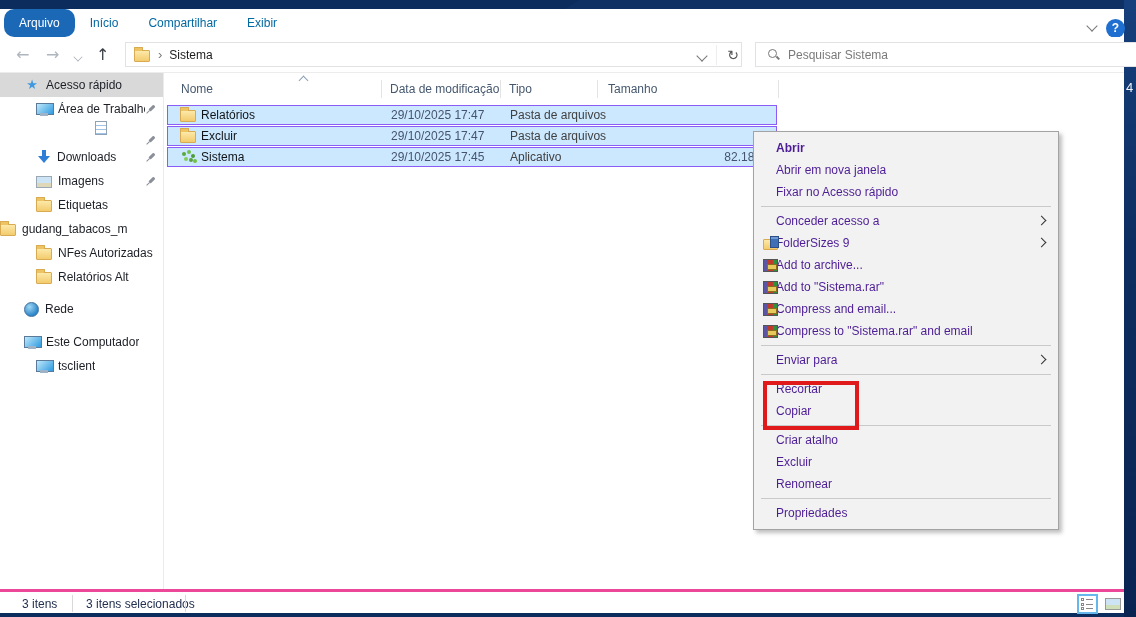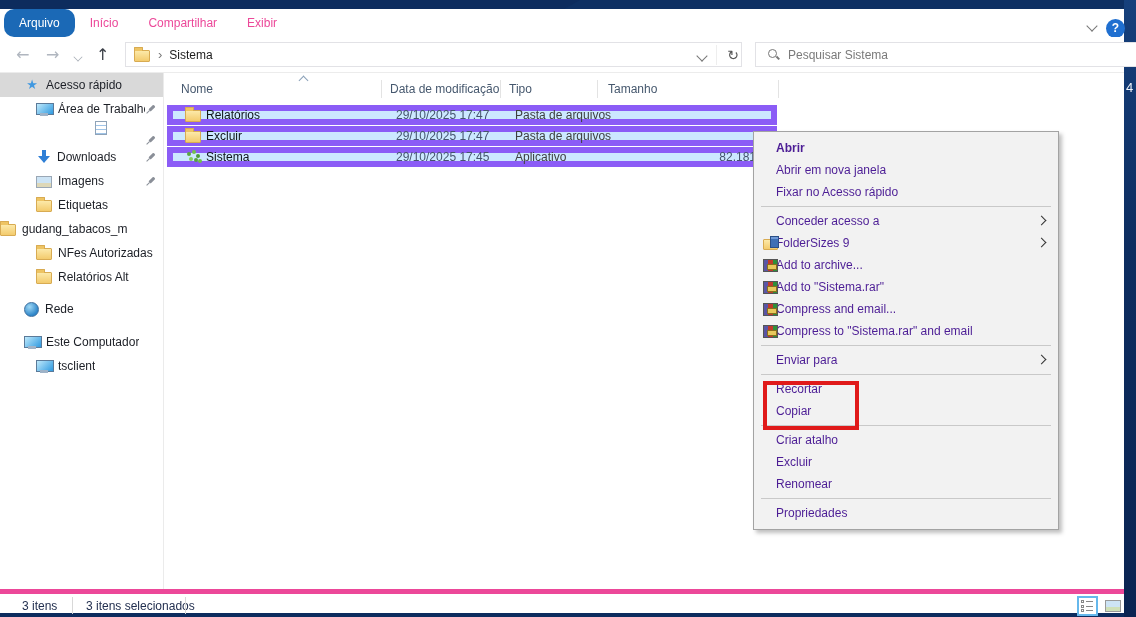--- a/index.html
+++ b/index.html
@@ -14,21 +14,21 @@
   .titlebar-frag { position:absolute; left:0; top:0; width:580px; height:9px; background:#0d2c5e;
     clip-path:polygon(0 0,100% 0,calc(100% - 16px) 100%,0 100%); z-index:3; }
 
   
   .window { position:absolute; left:0; top:9px; width:1124px; height:608px; background:#fff;
     border-left:4px solid #0d2c5e; border-bottom:4px solid #0d2c5e; border-top:1px solid #c3cedd; z-index:2; }
 
   
   .ribbon { position:absolute; left:0; top:9px; width:1124px; height:28px; background:#fff; z-index:4; }
   .tabs { position:absolute; left:4px; top:0; height:28px; display:flex; }
-  .tab { height:28px; padding:0 15px; line-height:28px; color:#ec4899; cursor:default; }
+  .tab { height:28px; padding:0 15px; line-height:28px; color:#0369a1; cursor:default; }
   .tab.active { background:#1b69b6; color:#fff;border-radius:10px; }
   .ribbon-chevron { position:absolute; left:1088px; top:13px; width:9px; height:9px; }
   .chev-d { width:8px; height:8px; border-right:1.6px solid #777; border-bottom:1.6px solid #777; transform:rotate(45deg); }
   .help-btn { position:absolute; left:1106px; top:10px; width:19px; height:19px; border-radius:50%;
     background:#1f6fd0; color:#fff; font-weight:bold; font-size:12px; text-align:center; line-height:19px; }
 
   
   .toolbar { position:absolute; left:0; top:37px; width:1124px; height:36px; background:#fff;
     border-bottom:1px solid #ececec; z-index:4; }
   .nav-arrow { position:absolute; top:8px; font-size:16px; font-family:"DejaVu Sans",sans-serif; }
@@ -87,21 +87,21 @@
   .ic-winrar::after { content:""; position:absolute; left:3px; top:4px; width:8px; height:4px; background:#e8c95c; border:1px solid #8a6d1d; }
   .ic-fsz { width:15px; height:11px; background:linear-gradient(#fce9a9,#f3cb6d); border:1px solid #d8ab52; border-radius:1px; position:relative; margin-top:3px; }
   .ic-fsz::after { content:""; position:absolute; right:-2px; top:-4px; width:7px; height:10px; background:#3f6fb5;
     box-shadow:inset 0 2px 0 #6f9ad8; border:1px solid #2c4f86; }
 
   
   .colhead { position:absolute; color:#46586e; z-index:4; }
   .col-sep { position:absolute; top:80px; width:1px; height:18px; background:#e3e3e3; z-index:4; }
   .sort-caret { position:absolute; left:300px; top:77px; width:7px; height:7px; border-left:1.4px solid #8aa0b8; border-top:1.4px solid #8aa0b8; transform:rotate(45deg); z-index:4; }
   .frow { position:absolute; left:167px; width:610px; height:20px; display:flex; align-items:center;
-    background:#cce8ff; border:6px solid #8b5cf6; z-index:4; cursor:default; }
+    background:#cce8ff; border:1px solid #8b5cf6; z-index:4; cursor:default; }
   .cell-name { width:223px; padding-left:12px; display:flex; align-items:center; color:#101418; }
   .cell-name .nm { margin-left:5px; }
   .cell-date { width:119px; color:#46536e; }
   .cell-type { width:99px; color:#404040; }
   .cell-size { flex:1; text-align:right; padding-right:15px; color:#46536e; }
 
   
   .ctxmenu { position:absolute; left:753px; top:131px; width:306px; background:#f2f2f2;
     border:1px solid #a3a3a3; box-shadow:3px 3px 4px rgba(0,0,0,.25); z-index:10; padding:5px 0; }
   .mi { position:relative; height:22px; line-height:22px; padding-left:22px; padding-right:28px;
@@ -111,21 +111,21 @@
   .mi .sub { position:absolute; right:13px; top:7px; width:7px; height:7px;
     border-top:1.4px solid #333; border-right:1.4px solid #333; transform:rotate(45deg); }
   .msep { height:1px; background:#c9c9c9; margin:3px 7px; }
 
   
   .annot { position:absolute; left:763px; top:381px; width:96px; height:49px;
     border:4px solid #e01a1a; z-index:20; }
 
   
   .statusbar { position:absolute; left:0; top:589px; width:1124px; height:24px; background:#fff;
-    border-top:5px solid #ec4899; z-index:4; }
+    border-top:3px solid #ec4899; z-index:4; }
   .st-txt { position:absolute; top:5px; color:#233050; }
   .st-sep { position:absolute; top:3px; width:1px; height:17px; background:#d8d8d8; }
   .viewbtn { position:absolute; top:2px; width:21px; height:20px; display:flex; align-items:center; justify-content:center; }
   .viewbtn.sel { border:2px solid #66b8ec; background:#fff; }
   .vd-rows { width:13px; height:12px; display:flex; flex-direction:column; justify-content:space-between; }
   .vd-row { display:flex; align-items:center; height:3px; }
   .vd-sq { width:3px; height:3px; border:1px solid #888; margin-right:2px; }
   .vd-ln { width:7px; height:1px; background:#888; }
   .vth { width:16px; height:12px; border:1px solid #999; background:linear-gradient(#cde4f5 55%,#cfe0b8 55%); }
 </style>

